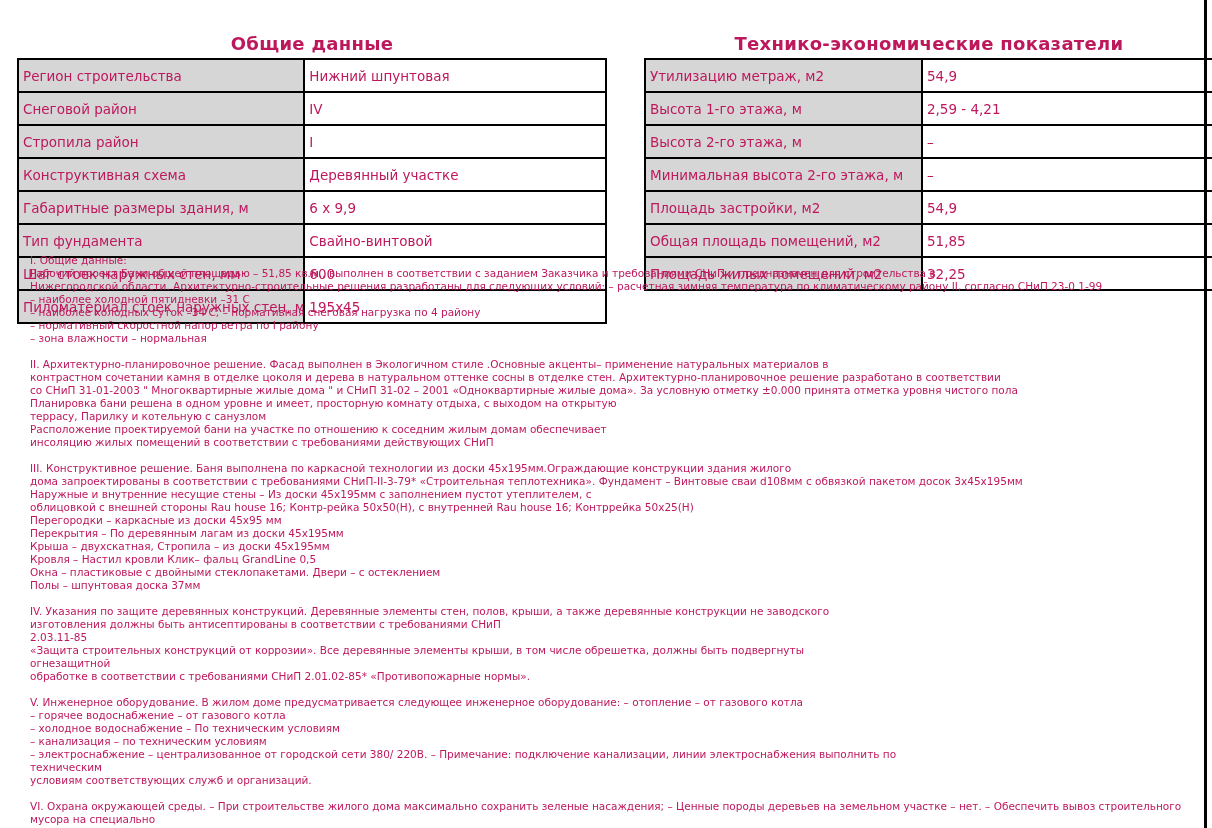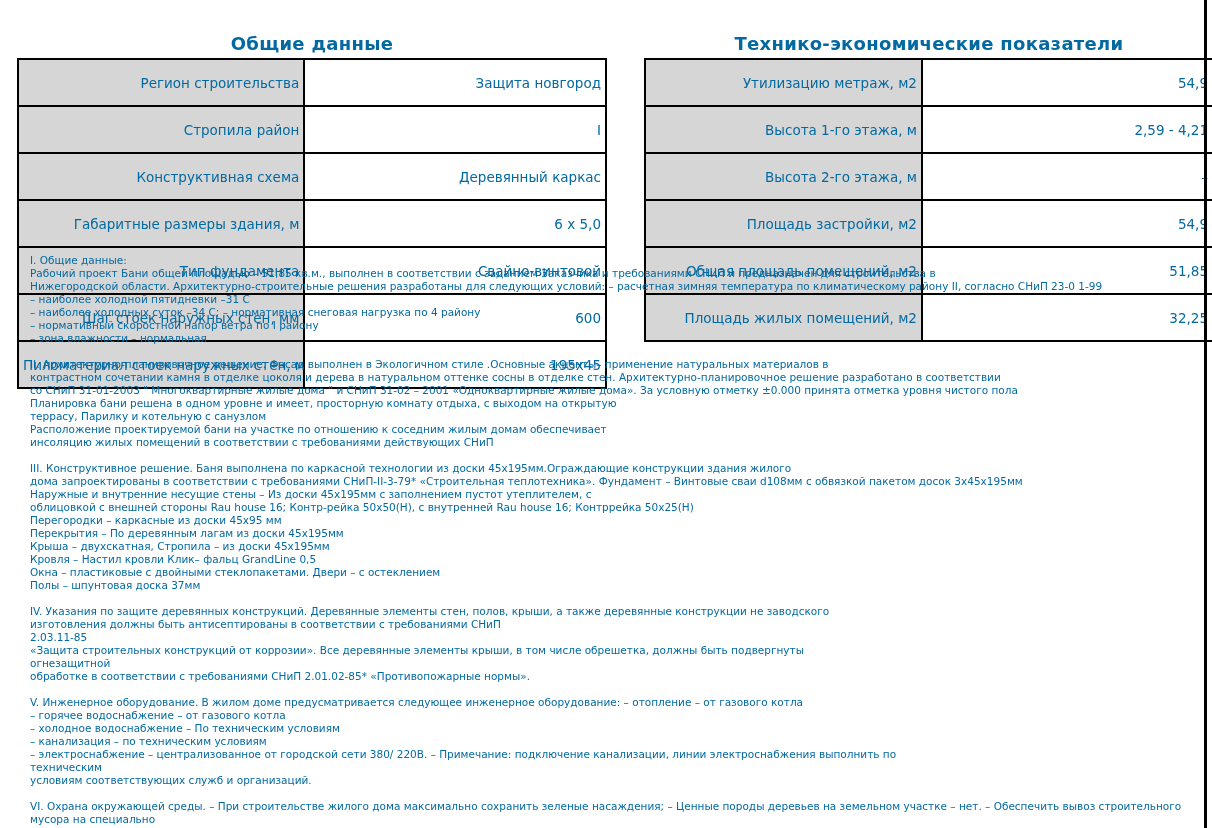--- a/index.html
+++ b/index.html
@@ -1,66 +1,70 @@
 <!DOCTYPE html>
 <html><head>
 <meta charset="utf-8">
 <style>
   html, body { margin:0; padding:0; background:#fff; }
   .sheet {
     position:relative; width:1212px; height:828px; background:#ffffff;
-    font-family:"DejaVu Sans", sans-serif; color:#0369a1; overflow:hidden;
+    font-family:"DejaVu Sans", sans-serif; color:#be185d; overflow:hidden;
   }
   .frame-right {
     position:absolute; left:1204px; top:0; width:3px; height:828px; background:#000;
   }
   .tbl-block { position:absolute; }
   #tbl-general { left:17px; top:33px; width:590px; }
   #tbl-tep     { left:644px; top:33px; width:570px; }
   .tbl-title {
     text-align:center; font-weight:bold; font-size:18px; margin:0 0 4px 0;
     letter-spacing:0.3px; white-space:nowrap;
   }
   table.data-table { border-collapse:collapse; width:100%; table-layout:fixed; }
   table.data-table td {
-    border:2px solid #000; height:19px; text-align:right;
-    font-size:13.5px; padding:13px 4px; overflow:hidden; white-space:nowrap;
+    border:2px solid #000; height:19px; text-align:left;
+    font-size:13.5px; padding:6px 4px; overflow:hidden; white-space:nowrap;
   }
   table.data-table td.label-cell { background:#d6d6d6; width:47%; }
   table.data-table td.value-cell { background:#ffffff; }
   .notes {
     position:absolute; left:22px; top:254px; width:1165px;
     font-size:10.5px; line-height:13px; white-space:pre-line;
   }
   .note-section { margin:0 0 13px 8px; }
 </style>
 </head>
 <body>
 
 <div class="sheet">
 
   <div class="tbl-block" id="tbl-general">
     <div class="tbl-title">Общие данные</div>
     <table class="data-table">
       <tbody data-table="0">
           <tr>
             <td class="label-cell">Регион строительства</td>
-            <td class="value-cell">Защита новгород</td>
+            <td class="value-cell">Нижний шпунтовая</td>
+          </tr>
+          <tr>
+            <td class="label-cell">Снеговой район</td>
+            <td class="value-cell">IV</td>
           </tr>
           <tr>
             <td class="label-cell">Стропила район</td>
             <td class="value-cell">I</td>
           </tr>
           <tr>
             <td class="label-cell">Конструктивная схема</td>
-            <td class="value-cell">Деревянный каркас</td>
+            <td class="value-cell">Деревянный участке</td>
           </tr>
           <tr>
             <td class="label-cell">Габаритные размеры здания, м</td>
-            <td class="value-cell">6 х 5,0</td>
+            <td class="value-cell">6 х 9,9</td>
           </tr>
           <tr>
             <td class="label-cell">Тип фундамента</td>
             <td class="value-cell">Свайно-винтовой</td>
           </tr>
           <tr>
             <td class="label-cell">Шаг стоек наружных стен, мм</td>
             <td class="value-cell">600</td>
           </tr>
           <tr>
@@ -78,20 +82,24 @@
           <tr>
             <td class="label-cell">Утилизацию метраж, м2</td>
             <td class="value-cell">54,9</td>
           </tr>
           <tr>
             <td class="label-cell">Высота 1-го этажа, м</td>
             <td class="value-cell">2,59 - 4,21</td>
           </tr>
           <tr>
             <td class="label-cell">Высота 2-го этажа, м</td>
+            <td class="value-cell">–</td>
+          </tr>
+          <tr>
+            <td class="label-cell">Минимальная высота 2-го этажа, м</td>
             <td class="value-cell">–</td>
           </tr>
           <tr>
             <td class="label-cell">Площадь застройки, м2</td>
             <td class="value-cell">54,9</td>
           </tr>
           <tr>
             <td class="label-cell">Общая площадь помещений, м2</td>
             <td class="value-cell">51,85</td>
           </tr>

